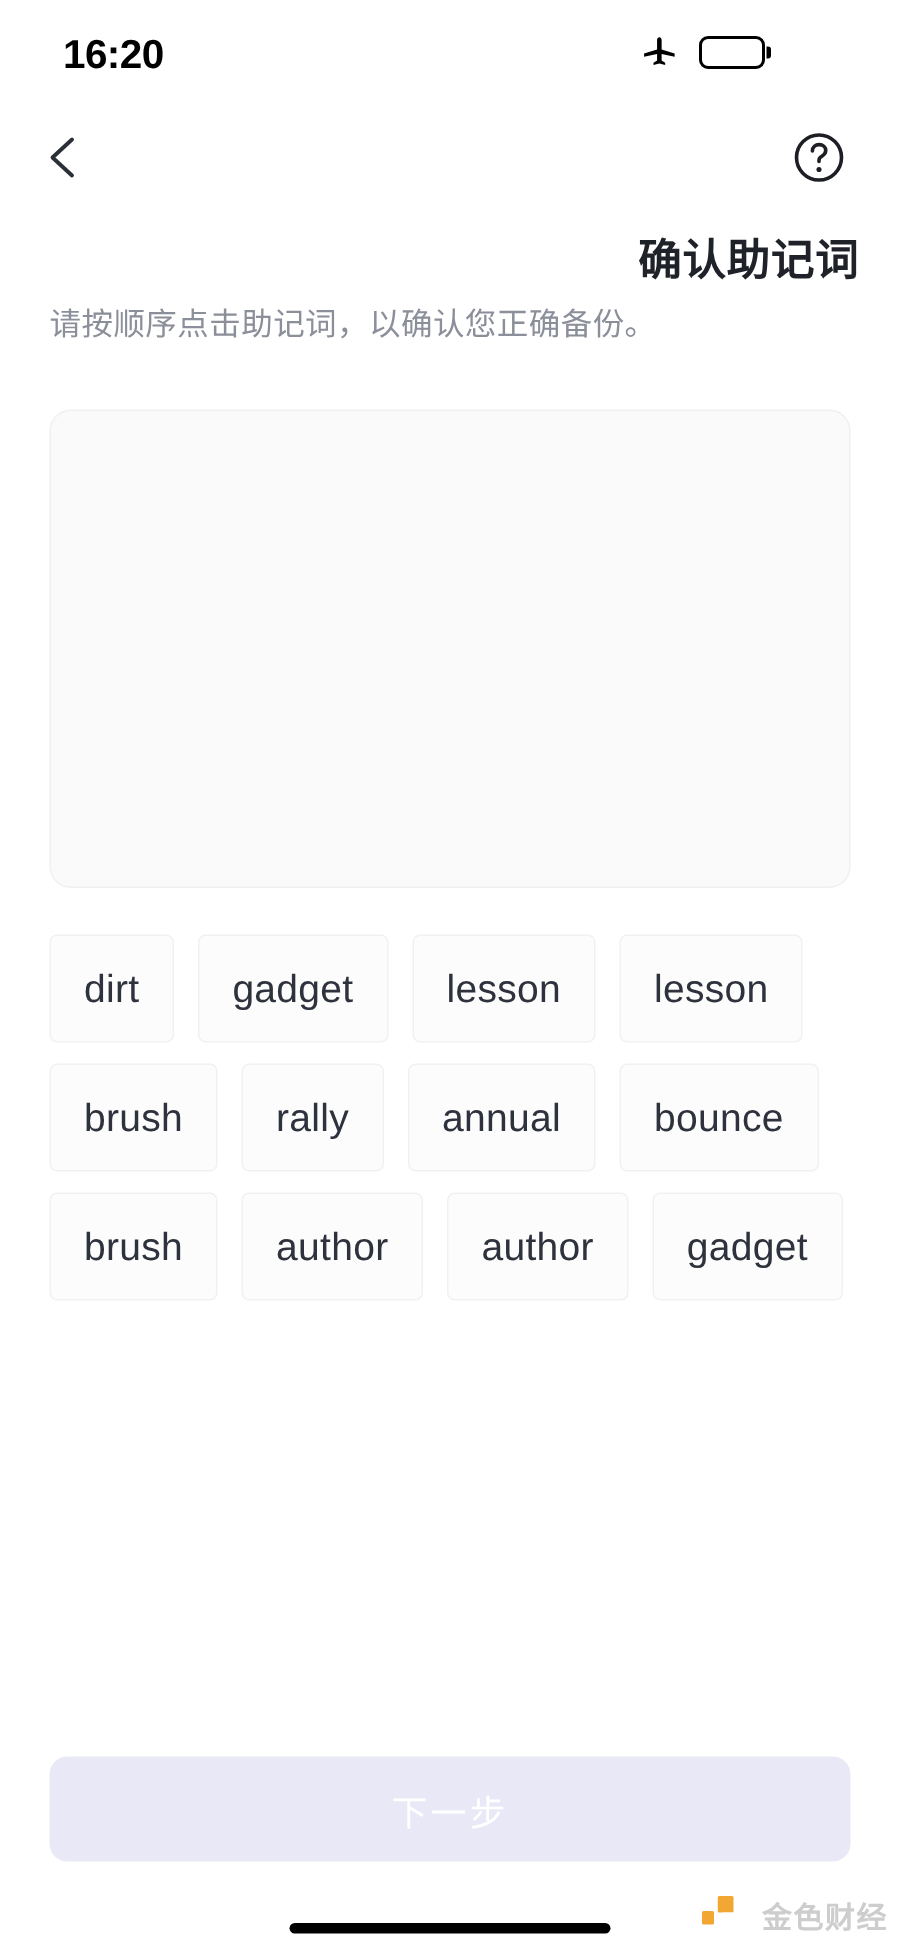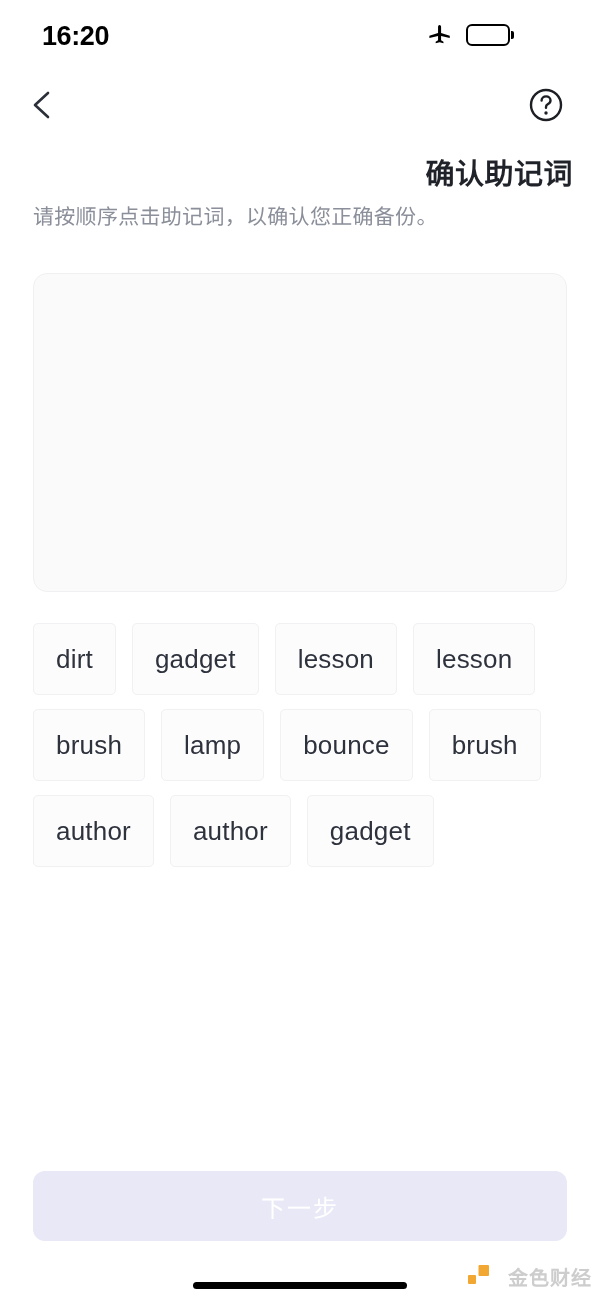--- a/index.html
+++ b/index.html
@@ -269,21 +269,22 @@
 <div class="answer-box">
   <div class="answer-box-inner" id="answer-slots"></div>
 </div>
 
 <div class="word-pool" id="word-pool">
     <div class="word-chip">dirt</div>
     <div class="word-chip">gadget</div>
     <div class="word-chip">lesson</div>
     <div class="word-chip">lesson</div>
     <div class="word-chip">brush</div>
-    <div class="word-chip">lamp</div>
+    <div class="word-chip">rally</div>
+    <div class="word-chip">annual</div>
     <div class="word-chip">bounce</div>
     <div class="word-chip">brush</div>
     <div class="word-chip">author</div>
     <div class="word-chip">author</div>
     <div class="word-chip">gadget</div>
   </div>
 
 <button class="next-button" disabled="disabled" style="background: rgb(232, 232, 246);">下一步</button>
 
 <div class="home-indicator"></div>

